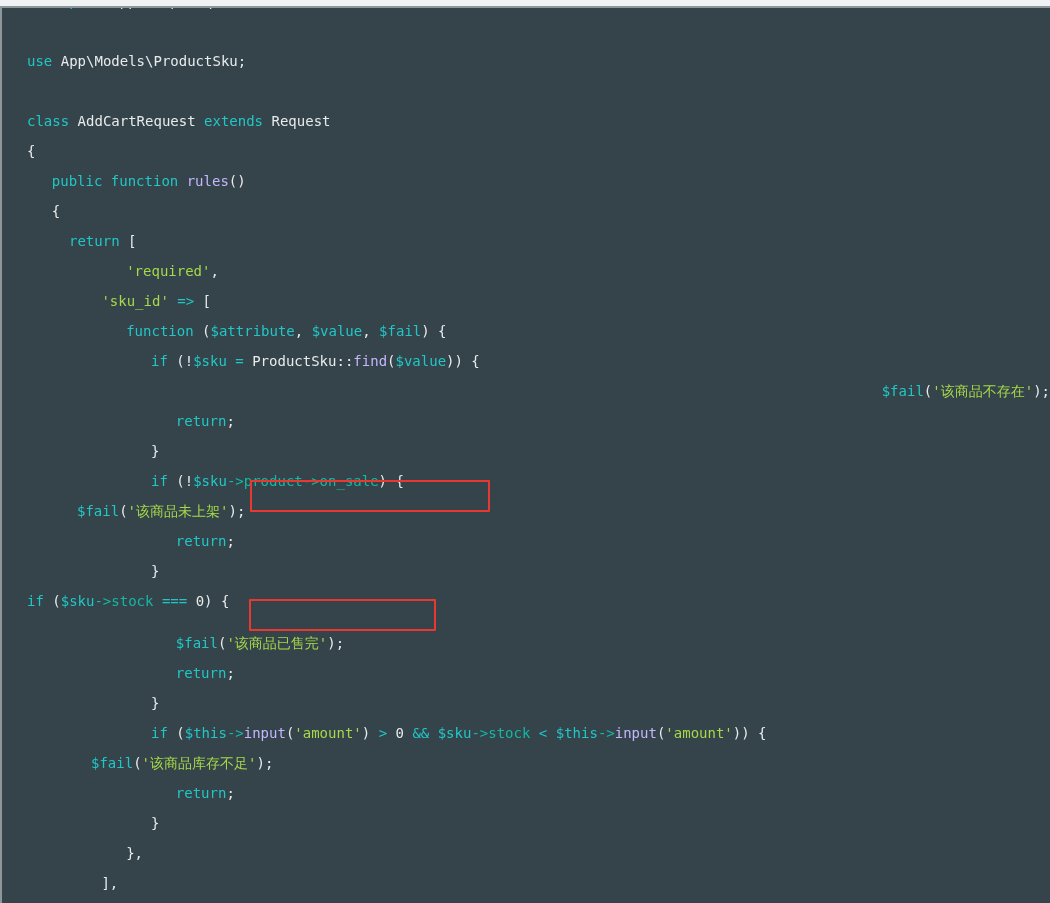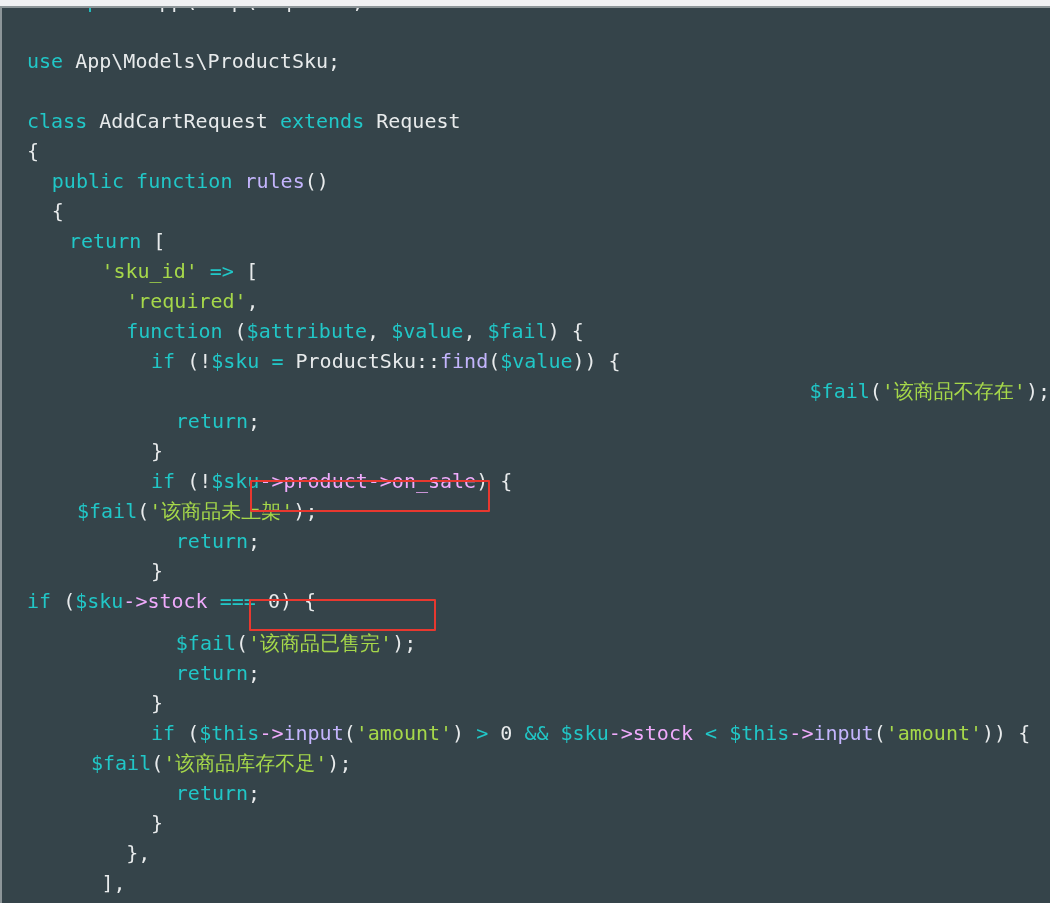--- a/index.html
+++ b/index.html
@@ -59,35 +59,35 @@
     top: -22px;           
     width: 100%;
     padding: 0;
     margin: 0;
   }
 
   .line {
     position: relative;
     height: 30px;
     line-height: 30px;
-    font-size: 20px;
+    font-size: 14px;
     letter-spacing: 0px;
     white-space: pre;
     color: #e7eaec;
     padding-left: 25px;
     box-sizing: border-box;
   }
 
   
   .tok-kw        { color: #21c7c7; }  
   .tok-plain     { color: #e8ebec; }  
   .tok-fn        { color: #c4b5fd; }  
   .tok-str       { color: #a6d84a; }  
   .tok-var       { color: #21c7c7; }  
-  .tok-prop      { color: #f0abfc; }  
+  .tok-prop      { color: #14b8a6; }  
   .tok-op        { color: #21c7c7; }  
   .tok-num       { color: #e8ebec; }  
   .tok-punc      { color: #e8ebec; }
 
   
   .annot-box {
     position: absolute;
     border: 2px solid #e8382f;
     border-radius: 1px;
     background: transparent;
@@ -107,22 +107,22 @@
     <div id="code-lines">
         <div class="line" style="padding-left: 25px;"><span class="tok-kw">namespace</span><span class="tok-plain"> </span><span class="tok-plain">App\Http\Requests;</span></div>
         <div class="line" style="padding-left: 25px;">&nbsp;</div>
         <div class="line" style="padding-left: 25px;"><span class="tok-kw">use</span><span class="tok-plain"> </span><span class="tok-plain">App\Models\ProductSku;</span></div>
         <div class="line" style="padding-left: 25px;">&nbsp;</div>
         <div class="line" style="padding-left: 25px;"><span class="tok-kw">class</span><span class="tok-plain"> </span><span class="tok-plain">AddCartRequest</span><span class="tok-plain"> </span><span class="tok-kw">extends</span><span class="tok-plain"> </span><span class="tok-plain">Request</span></div>
         <div class="line" style="padding-left: 25px;"><span class="tok-punc">{</span></div>
         <div class="line" style="padding-left: 49.8px;"><span class="tok-kw">public</span><span class="tok-plain"> </span><span class="tok-kw">function</span><span class="tok-plain"> </span><span class="tok-fn">rules</span><span class="tok-punc">()</span></div>
         <div class="line" style="padding-left: 49.8px;"><span class="tok-punc">{</span></div>
         <div class="line" style="padding-left: 35px; margin-left: 32px;"><span class="tok-kw">return</span><span class="tok-plain"> </span><span class="tok-punc">[</span></div>
+        <div class="line" style="padding-left: 124.2px;"><span class="tok-str">'required'</span><span class="tok-punc">,</span></div>
         <div class="line" style="padding-left: 99.4px;"><span class="tok-str">'sku_id'</span><span class="tok-plain"> </span><span class="tok-op">=&gt;</span><span class="tok-plain"> </span><span class="tok-punc">[</span></div>
-        <div class="line" style="padding-left: 124.2px;"><span class="tok-str">'required'</span><span class="tok-punc">,</span></div>
         <div class="line" style="padding-left: 124.2px;"><span class="tok-kw">function</span><span class="tok-plain"> </span><span class="tok-punc">(</span><span class="tok-var">$attribute</span><span class="tok-punc">, </span><span class="tok-var">$value</span><span class="tok-punc">, </span><span class="tok-var">$fail</span><span class="tok-punc">) {</span></div>
         <div class="line" style="padding-left: 149px;"><span class="tok-kw">if</span><span class="tok-punc"> (!</span><span class="tok-var">$sku</span><span class="tok-plain"> </span><span class="tok-op">=</span><span class="tok-plain"> </span><span class="tok-plain">ProductSku::</span><span class="tok-fn">find</span><span class="tok-punc">(</span><span class="tok-var">$value</span><span class="tok-punc">)) {</span></div>
         <div class="line" style="padding-left: 78px; text-align: right;"><span class="tok-var">$fail</span><span class="tok-punc">(</span><span class="tok-str">'该商品不存在'</span><span class="tok-punc">);</span></div>
         <div class="line" style="padding-left: 173.8px;"><span class="tok-kw">return</span><span class="tok-punc">;</span></div>
         <div class="line" style="padding-left: 149px;"><span class="tok-punc">}</span></div>
         <div class="line" style="padding-left: 149px;"><span class="tok-kw">if</span><span class="tok-punc"> (!</span><span class="tok-var">$sku</span><span class="tok-prop">-&gt;product</span><span class="tok-prop">-&gt;on_sale</span><span class="tok-punc">) {</span></div>
         <div class="line" style="padding-left: 75px;"><span class="tok-var">$fail</span><span class="tok-punc">(</span><span class="tok-str">'该商品未上架'</span><span class="tok-punc">);</span></div>
         <div class="line" style="padding-left: 173.8px;"><span class="tok-kw">return</span><span class="tok-punc">;</span></div>
         <div class="line" style="padding-left: 149px;"><span class="tok-punc">}</span></div>
         <div class="line" style=""><span class="tok-kw">if</span><span class="tok-punc"> (</span><span class="tok-var">$sku</span><span class="tok-prop">-&gt;stock</span><span class="tok-plain"> </span><span class="tok-op">===</span><span class="tok-plain"> </span><span class="tok-num">0</span><span class="tok-punc">) {</span></div>

